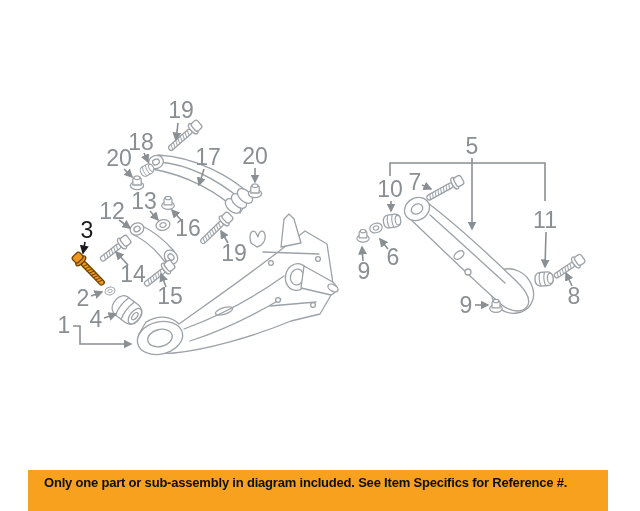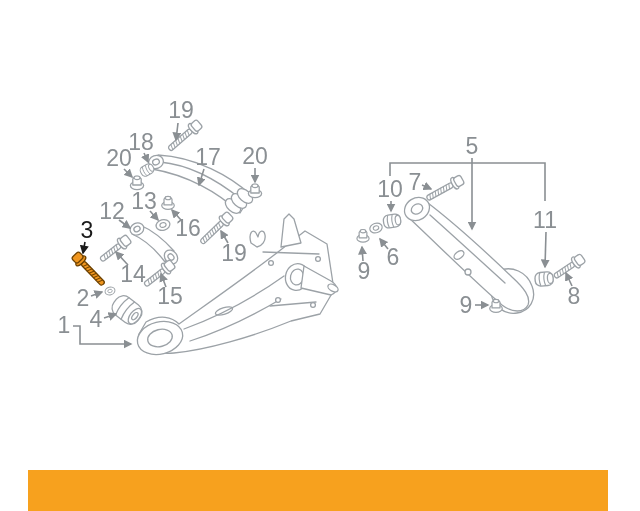--- a/index.html
+++ b/index.html
@@ -314,14 +314,15 @@
           <text x="574" y="304" text-anchor="middle" class="callout-text" style="fill:#8A8F93">8</text>
         </g>
         <g>
           <polyline points="475,305 488,305" style="fill:none;stroke:#8A8F93;stroke-width:1.6" marker-end="url(#ah)"></polyline>
           <text x="466" y="313" text-anchor="middle" class="callout-text" style="fill:#8A8F93">9</text>
         </g>
       </g>
   </svg>
 
   <div class="banner">
+    <div>Only one part or sub-assembly in diagram included. See Item Specifics for Reference #.</div>
   </div>
 </div>
 
 </body></html>

